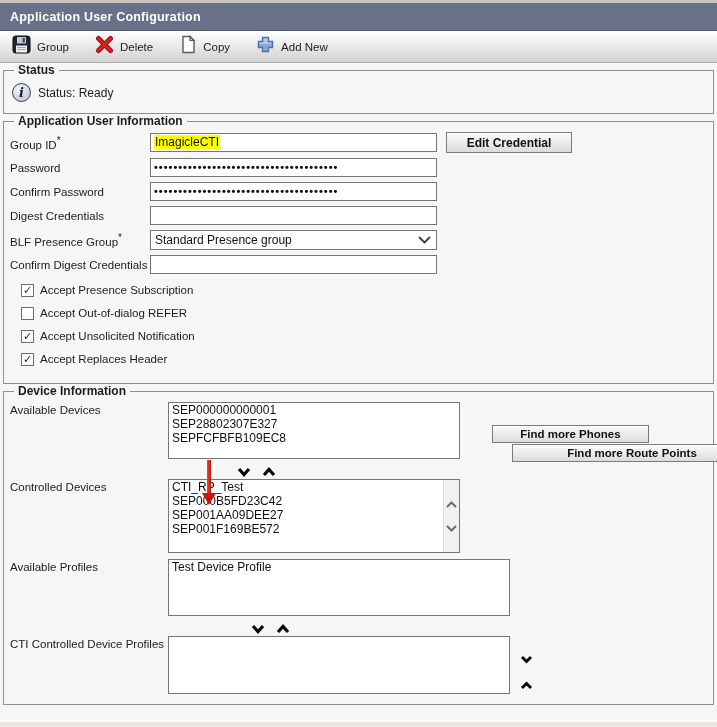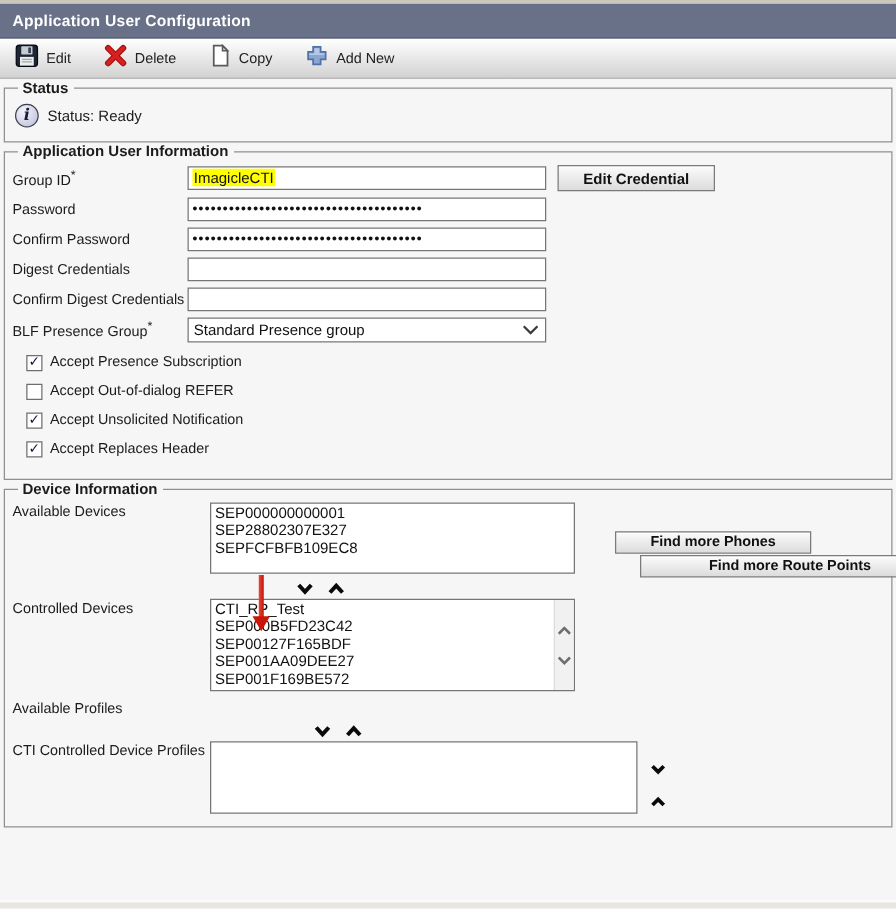--- a/index.html
+++ b/index.html
@@ -104,21 +104,21 @@
       <span>
         <svg width="19" height="19" viewBox="0 0 19 19">
             <rect x="1" y="1" width="17" height="17" rx="2.5" fill="#1d2634" stroke="#050a12"></rect>
             <rect x="5" y="2" width="9" height="6.5" rx="0.5" fill="#c7cbd3"></rect>
             <rect x="10.6" y="3" width="2.2" height="4.5" fill="#39414f"></rect>
             <rect x="4" y="10.5" width="11" height="7" fill="#ececec"></rect>
             <line x1="5.5" y1="12.5" x2="13.5" y2="12.5" stroke="#9aa" stroke-width="1"></line>
             <line x1="5.5" y1="14.5" x2="13.5" y2="14.5" stroke="#9aa" stroke-width="1"></line>
           </svg>
       </span>
-      <span class="tlabel">Edit</span>
+      <span class="tlabel">Group</span>
     </div>
     <div class="tool">
       <span>
         <svg width="19" height="19" viewBox="0 0 19 19">
             <path d="M3.5 3.5 L15.5 15.5 M15.5 3.5 L3.5 15.5" stroke="#a90f0f" stroke-width="5" stroke-linecap="round"></path>
             <path d="M3.5 3.5 L15.5 15.5 M15.5 3.5 L3.5 15.5" stroke="#d42222" stroke-width="3" stroke-linecap="round"></path>
           </svg>
       </span>
       <span class="tlabel">Delete</span>
     </div>
@@ -164,38 +164,38 @@
       <div class="textbox masked">••••••••••••••••••••••••••••••••••••••</div>
     </div>
 
     <div class="frow">
       <span class="flabel">Confirm Password</span>
       <div class="textbox masked">••••••••••••••••••••••••••••••••••••••</div>
     </div>
 
     <div class="frow">
       <span class="flabel">Digest Credentials</span>
-      <div class="textbox"></div>
-    </div>
-
-    <div class="frow">
-      <span class="flabel">Confirm Digest Credentials</span>
       <div class="textbox"></div>
     </div>
 
     <div class="frow">
       <span class="flabel"><span>BLF Presence Group</span><sup>*</sup></span>
       <div class="selectbox">
         <span>Standard Presence group</span>
         <span class="chev">
           <svg width="13" height="8" viewBox="0 0 13 8">
               <polyline points="1,1 6.5,6.5 12,1" fill="none" stroke="#3c3c3c" stroke-width="1.8"></polyline>
             </svg>
         </span>
       </div>
+    </div>
+
+    <div class="frow">
+      <span class="flabel">Confirm Digest Credentials</span>
+      <div class="textbox"></div>
     </div>
 
     <div class="cbgroup">
       <div class="cbrow">
         <span class="cbbox">✓</span>
         <span class="cblabel">Accept Presence Subscription</span>
       </div>
       <div class="cbrow">
         <span class="cbbox"></span>
         <span class="cblabel">Accept Out-of-dialog REFER</span>
@@ -238,28 +238,30 @@
         <div class="scrollstrip">
           <span><svg width="11" height="7" viewBox="0 0 11 7">
                 <polyline points="1,6 5.5,1.5 10,6" fill="none" stroke="#6e6e6e" stroke-width="2"></polyline>
               </svg></span>
           <span><svg width="11" height="7" viewBox="0 0 11 7">
                 <polyline points="1,1 5.5,5.5 10,1" fill="none" stroke="#6e6e6e" stroke-width="2"></polyline>
               </svg></span>
         </div>
       <div class="lb-item">CTI_RP_Test</div>
           <div class="lb-item">SEP000B5FD23C42</div>
-          <div class="lb-item">SEP00127F165BDF</div>
           <div class="lb-item">SEP001AA09DEE27</div>
           <div class="lb-item">SEP001F169BE572</div>
         </div>
     </div>
 
     <div class="drow" style="margin-top:6px;">
       <span class="dlabel">Available Profiles</span>
+      <div class="listbox lb-profiles">
+          <div class="lb-item">Test Device Profile</div>
+        </div>
     </div>
 
     <div class="mover mover2">
       <span><svg width="14" height="10" viewBox="0 0 14 10">
             <polyline points="2,2 7,7.5 12,2" fill="none" stroke="#0a0a0a" stroke-width="3.2"></polyline>
           </svg></span>
       <span><svg width="14" height="10" viewBox="0 0 14 10">
             <polyline points="2,8 7,2.5 12,8" fill="none" stroke="#0a0a0a" stroke-width="3.2"></polyline>
           </svg></span>
     </div>

